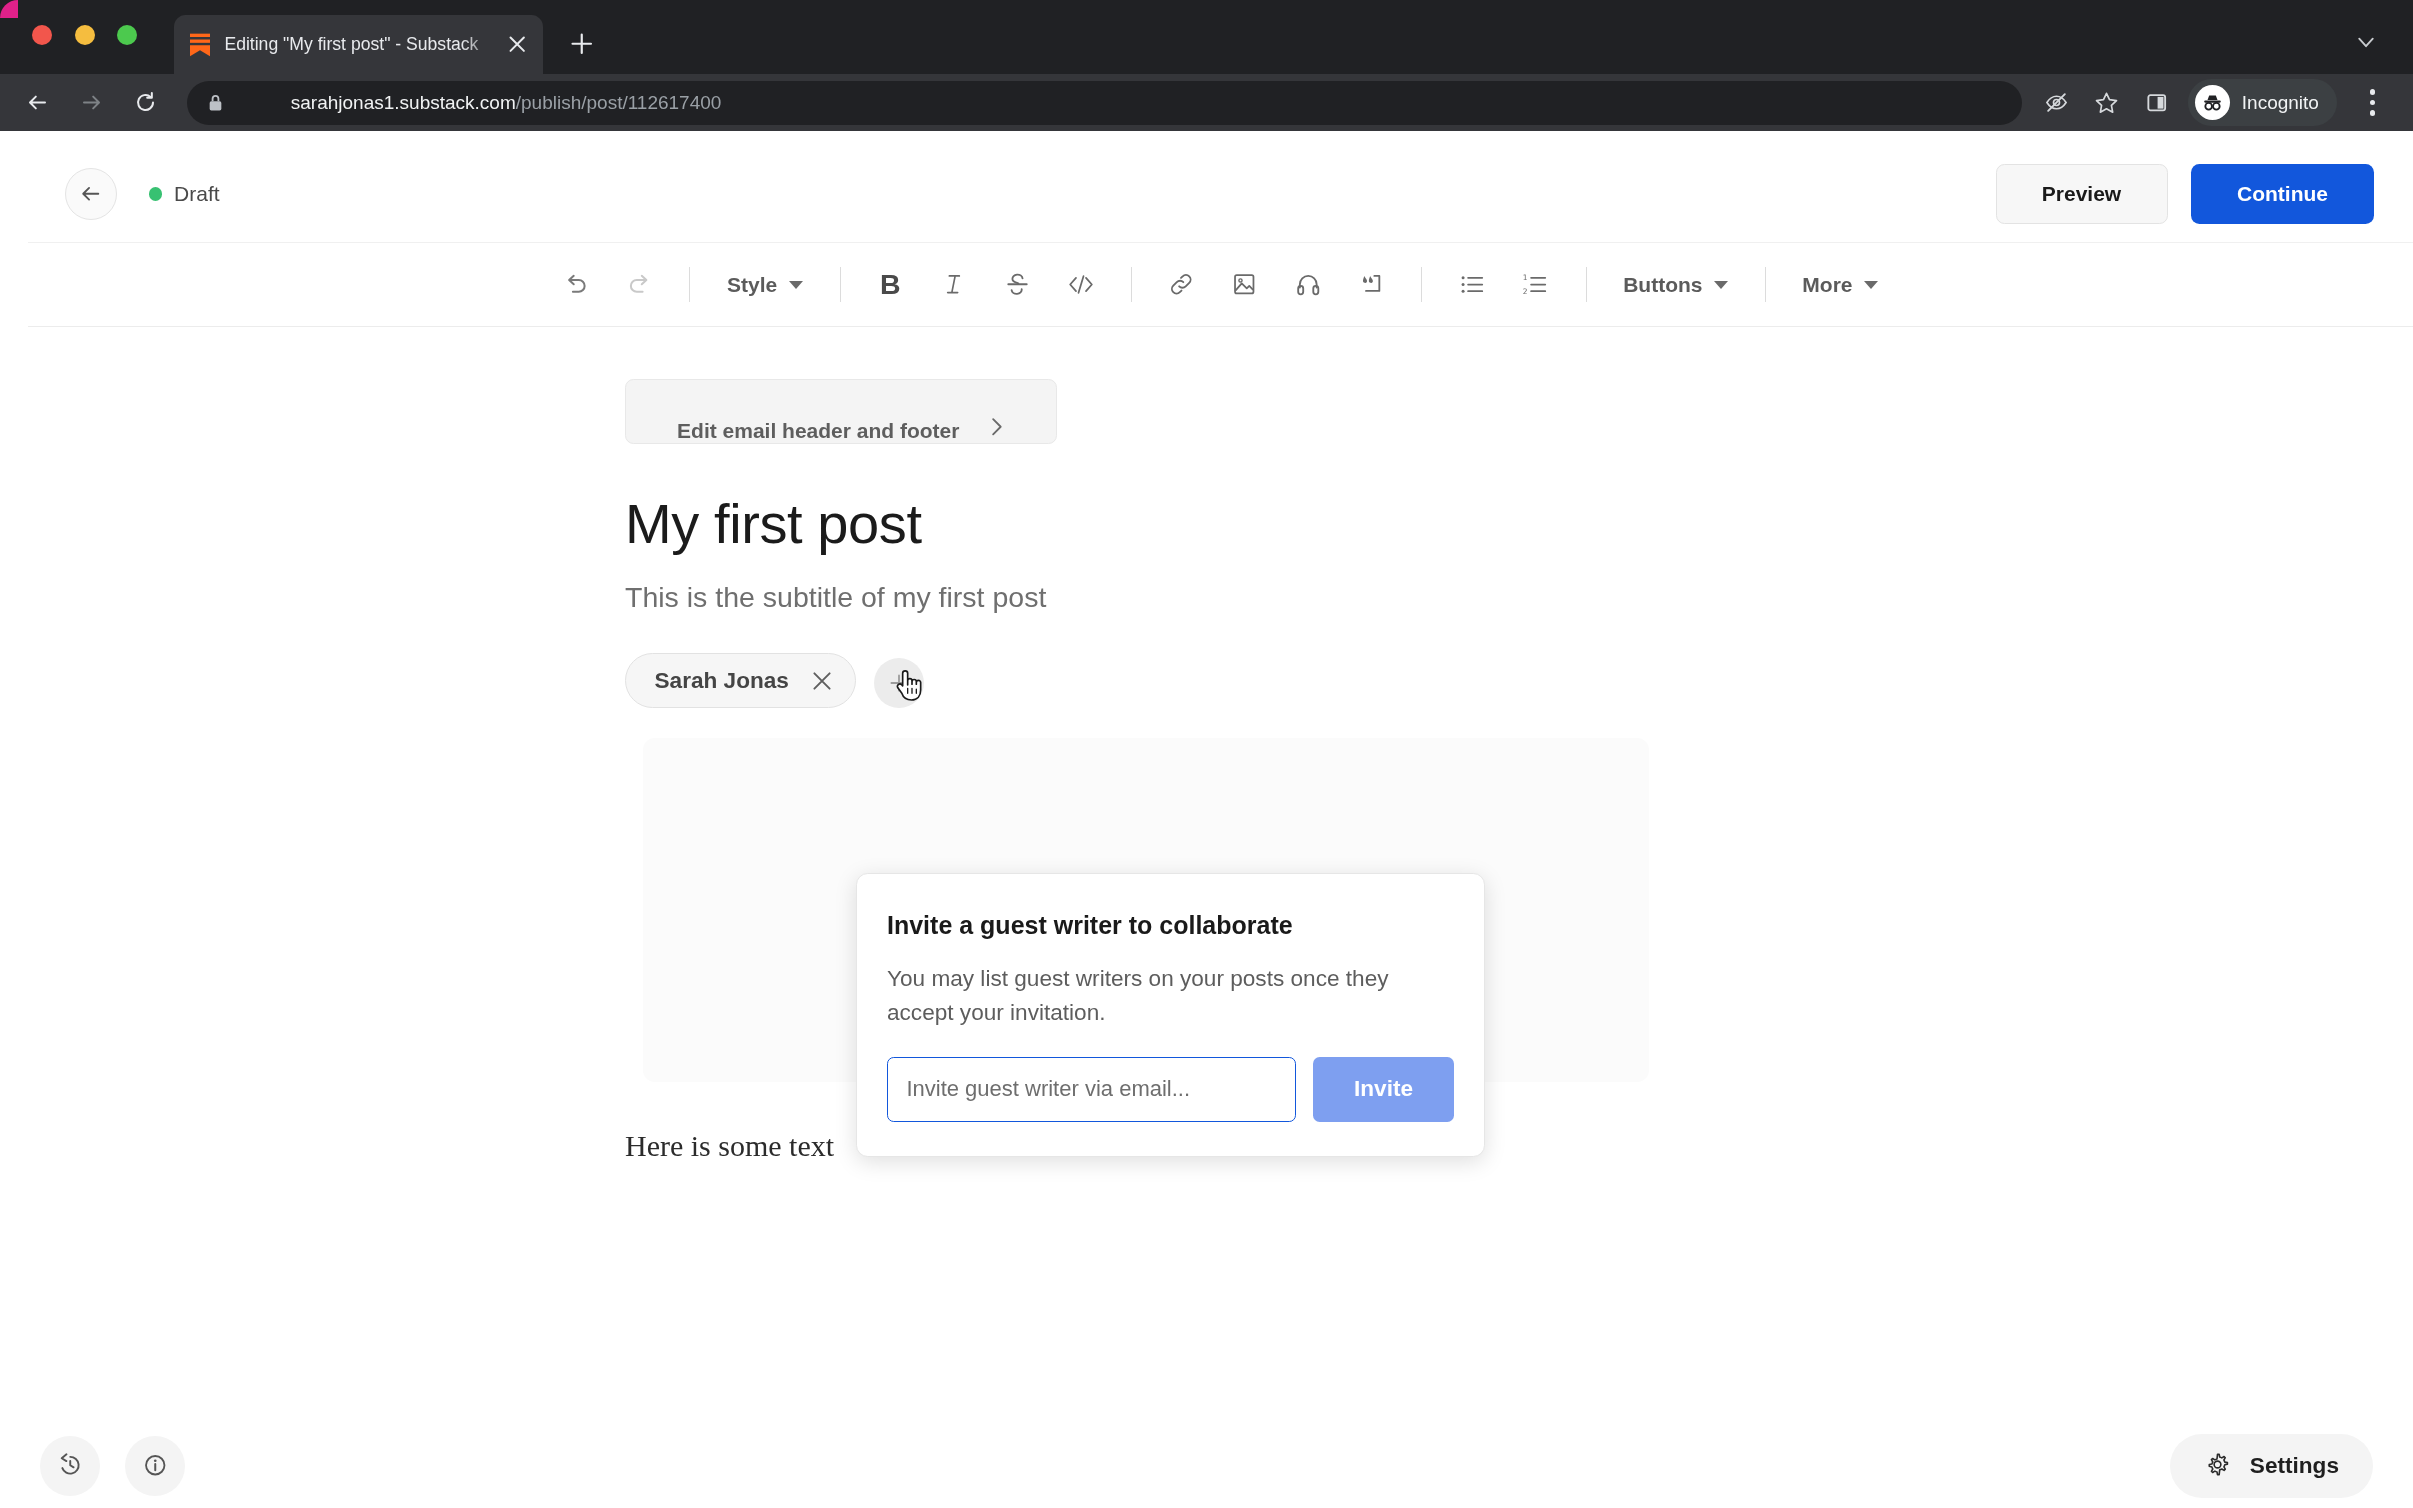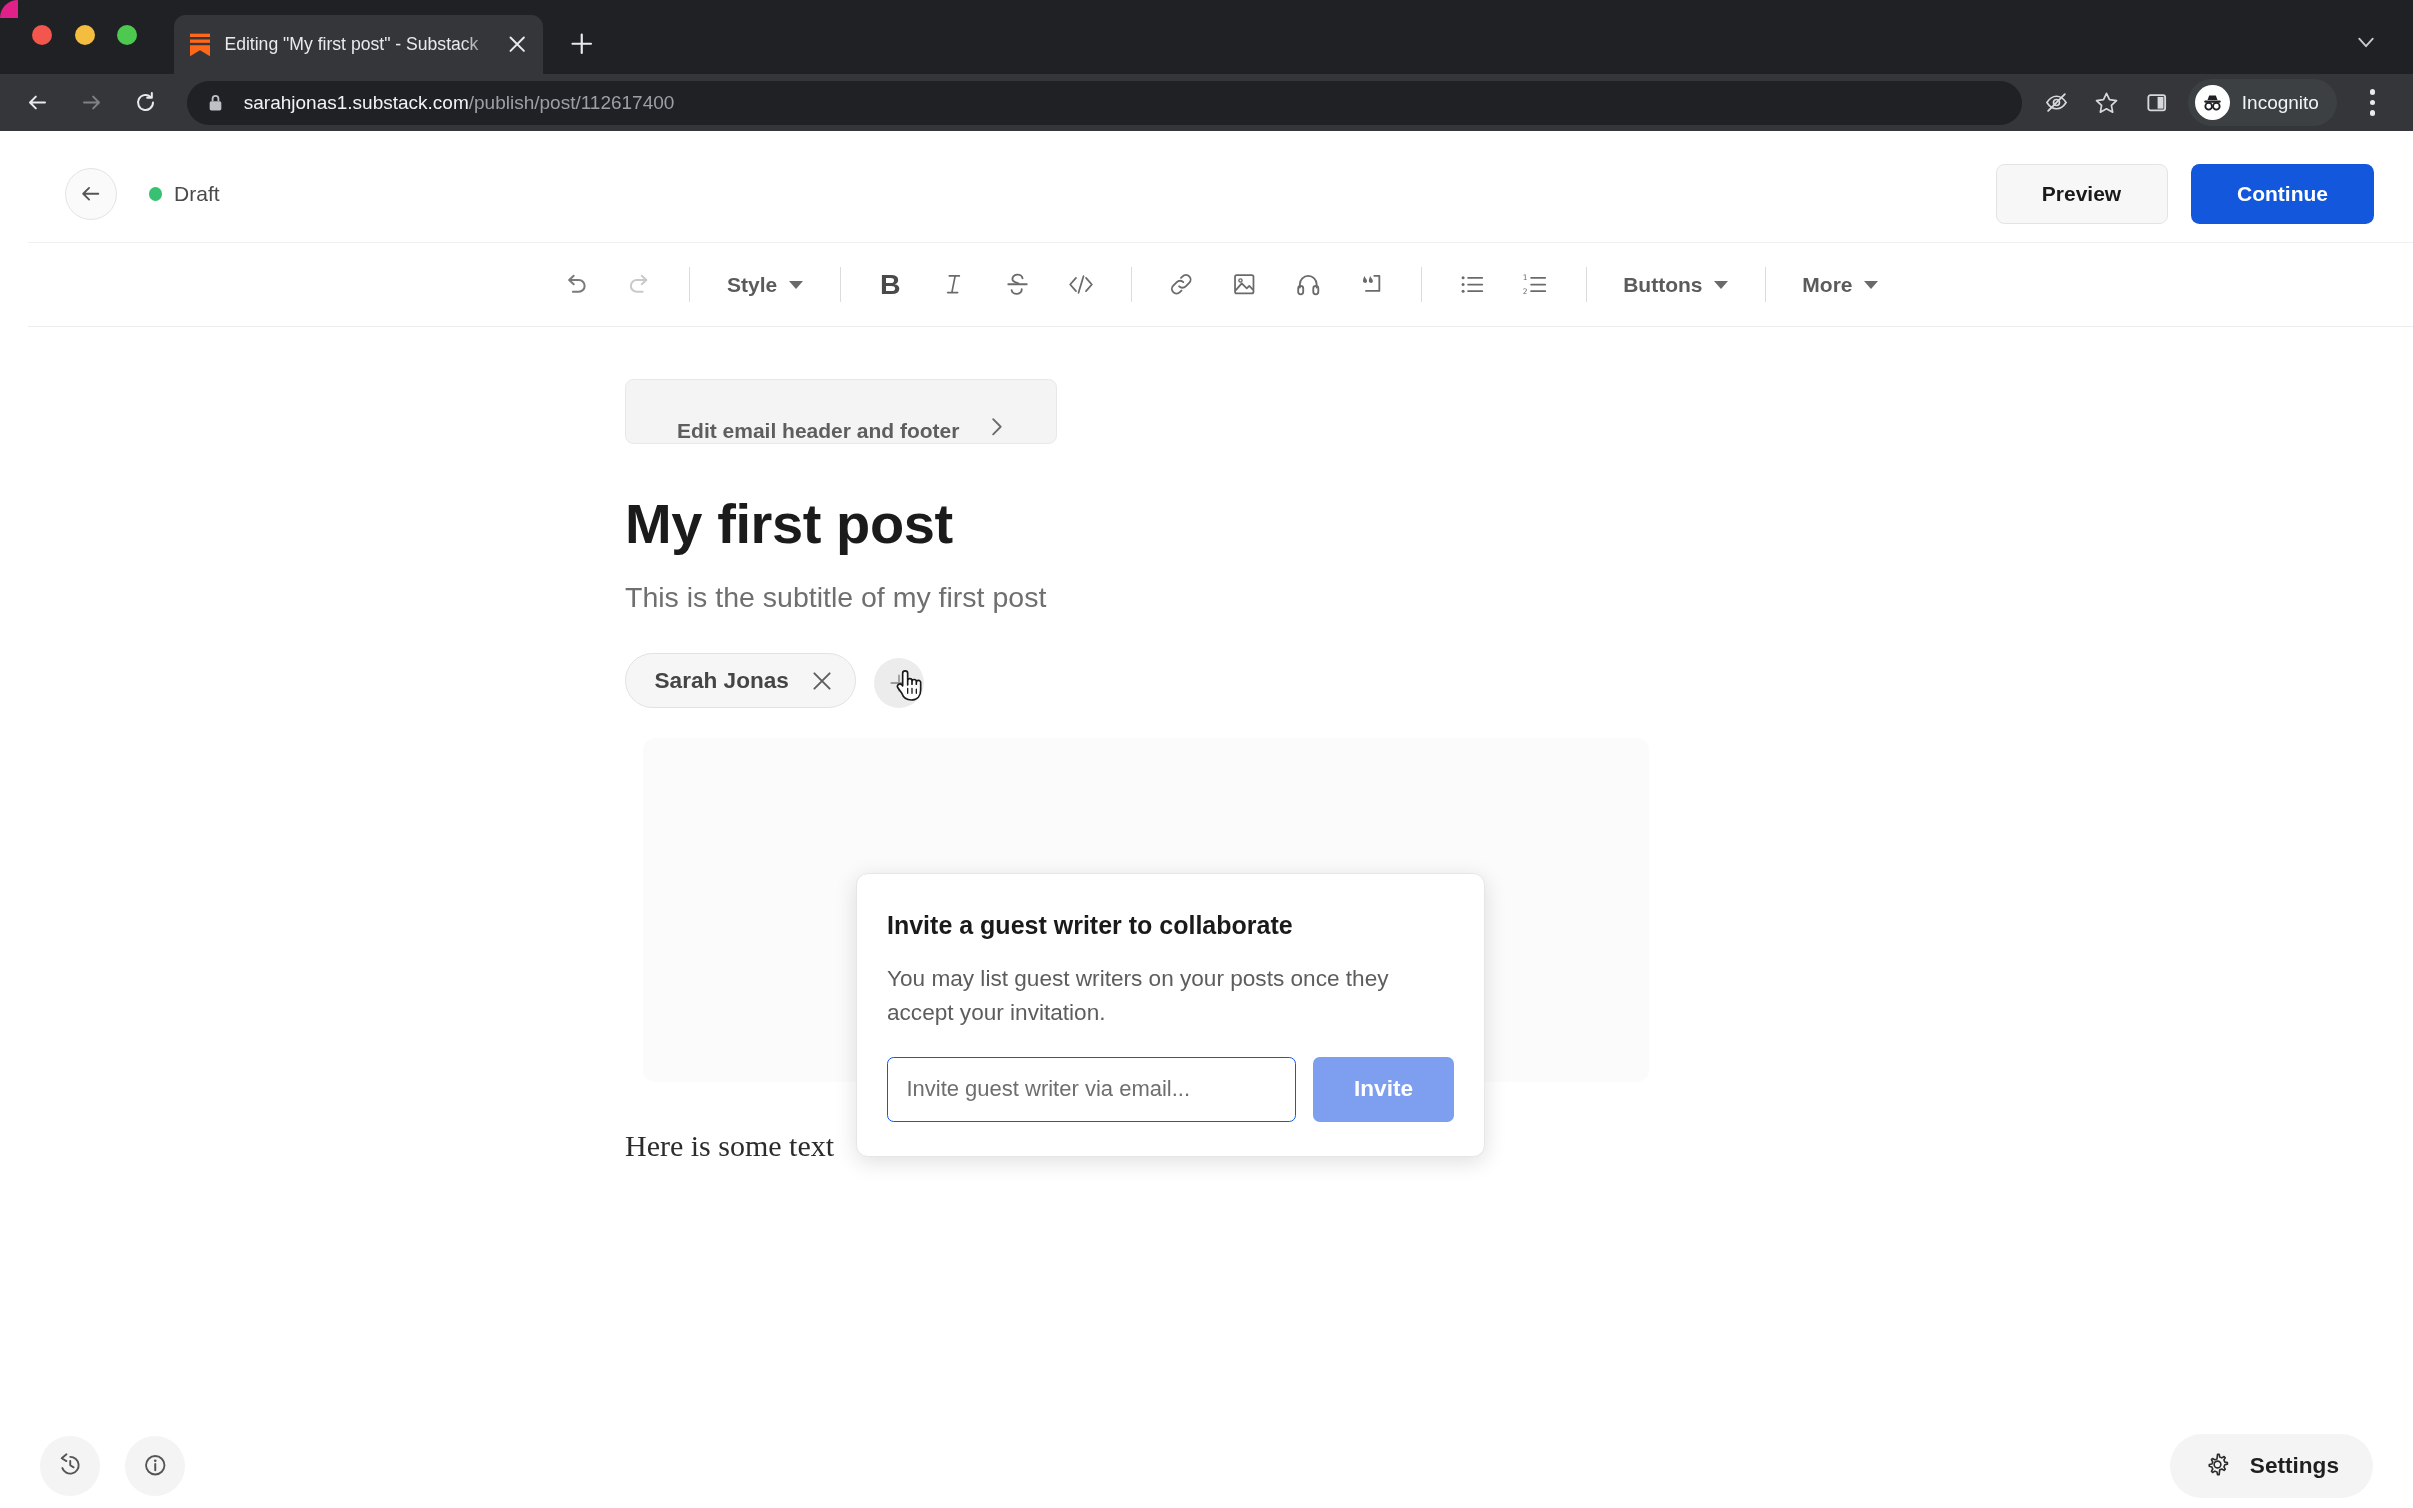--- a/index.html
+++ b/index.html
@@ -100,21 +100,21 @@
     background: #202124;
     border-radius: 22px;
     display: flex; align-items: center;
     padding: 0 20px;
     margin: 0 10px 0 15px;
     min-width: 0;
   }
   .lock-icon { flex: 0 0 18.4px; margin-right: 18.4px; color: #bdc1c6; display:flex; }
   .url-text {
     font-size: 19px; color: #f1f3f4;
-    white-space: nowrap; overflow: hidden;
+    white-space: nowrap; overflow: hidden; margin-left: 47px;
   }
   .url-text .path { color: #9aa0a6; }
   .omni-right { display: flex; align-items: center; flex: 0 0 auto; }
   .omni-icon {
     width: 50px; height: 50px;
     display: flex; align-items: center; justify-content: center;
     color: #d6d9dc; flex: 0 0 50px;
   }
   .incognito-pill {
     height: 47px;
@@ -227,21 +227,21 @@
   .email-hf {
     width: 432px; height: 65px;
     background: #f4f4f4; border: 0.8px solid #e8e8e8;
     border-radius: 8.4px;
     display: flex; align-items: flex-end; justify-content: center;
     gap: 28.5px;
     color: #5e5e5e; font-size: 21px; font-weight: bold;
   }
   .post-title {
     margin-top: 47px;
-    font-size: 56px; font-weight: bold;
+    font-size: 56px; font-weight: normal;
     color: #1b1b1b; letter-spacing: -0.4px;
   }
   .post-subtitle {
     margin-top: 25px;
     font-size: 28.5px; color: #6f6f6f;
   }
   .byline {
     margin-top: 39px;
     display: flex; align-items: flex-end; gap: 18.4px;
   }

